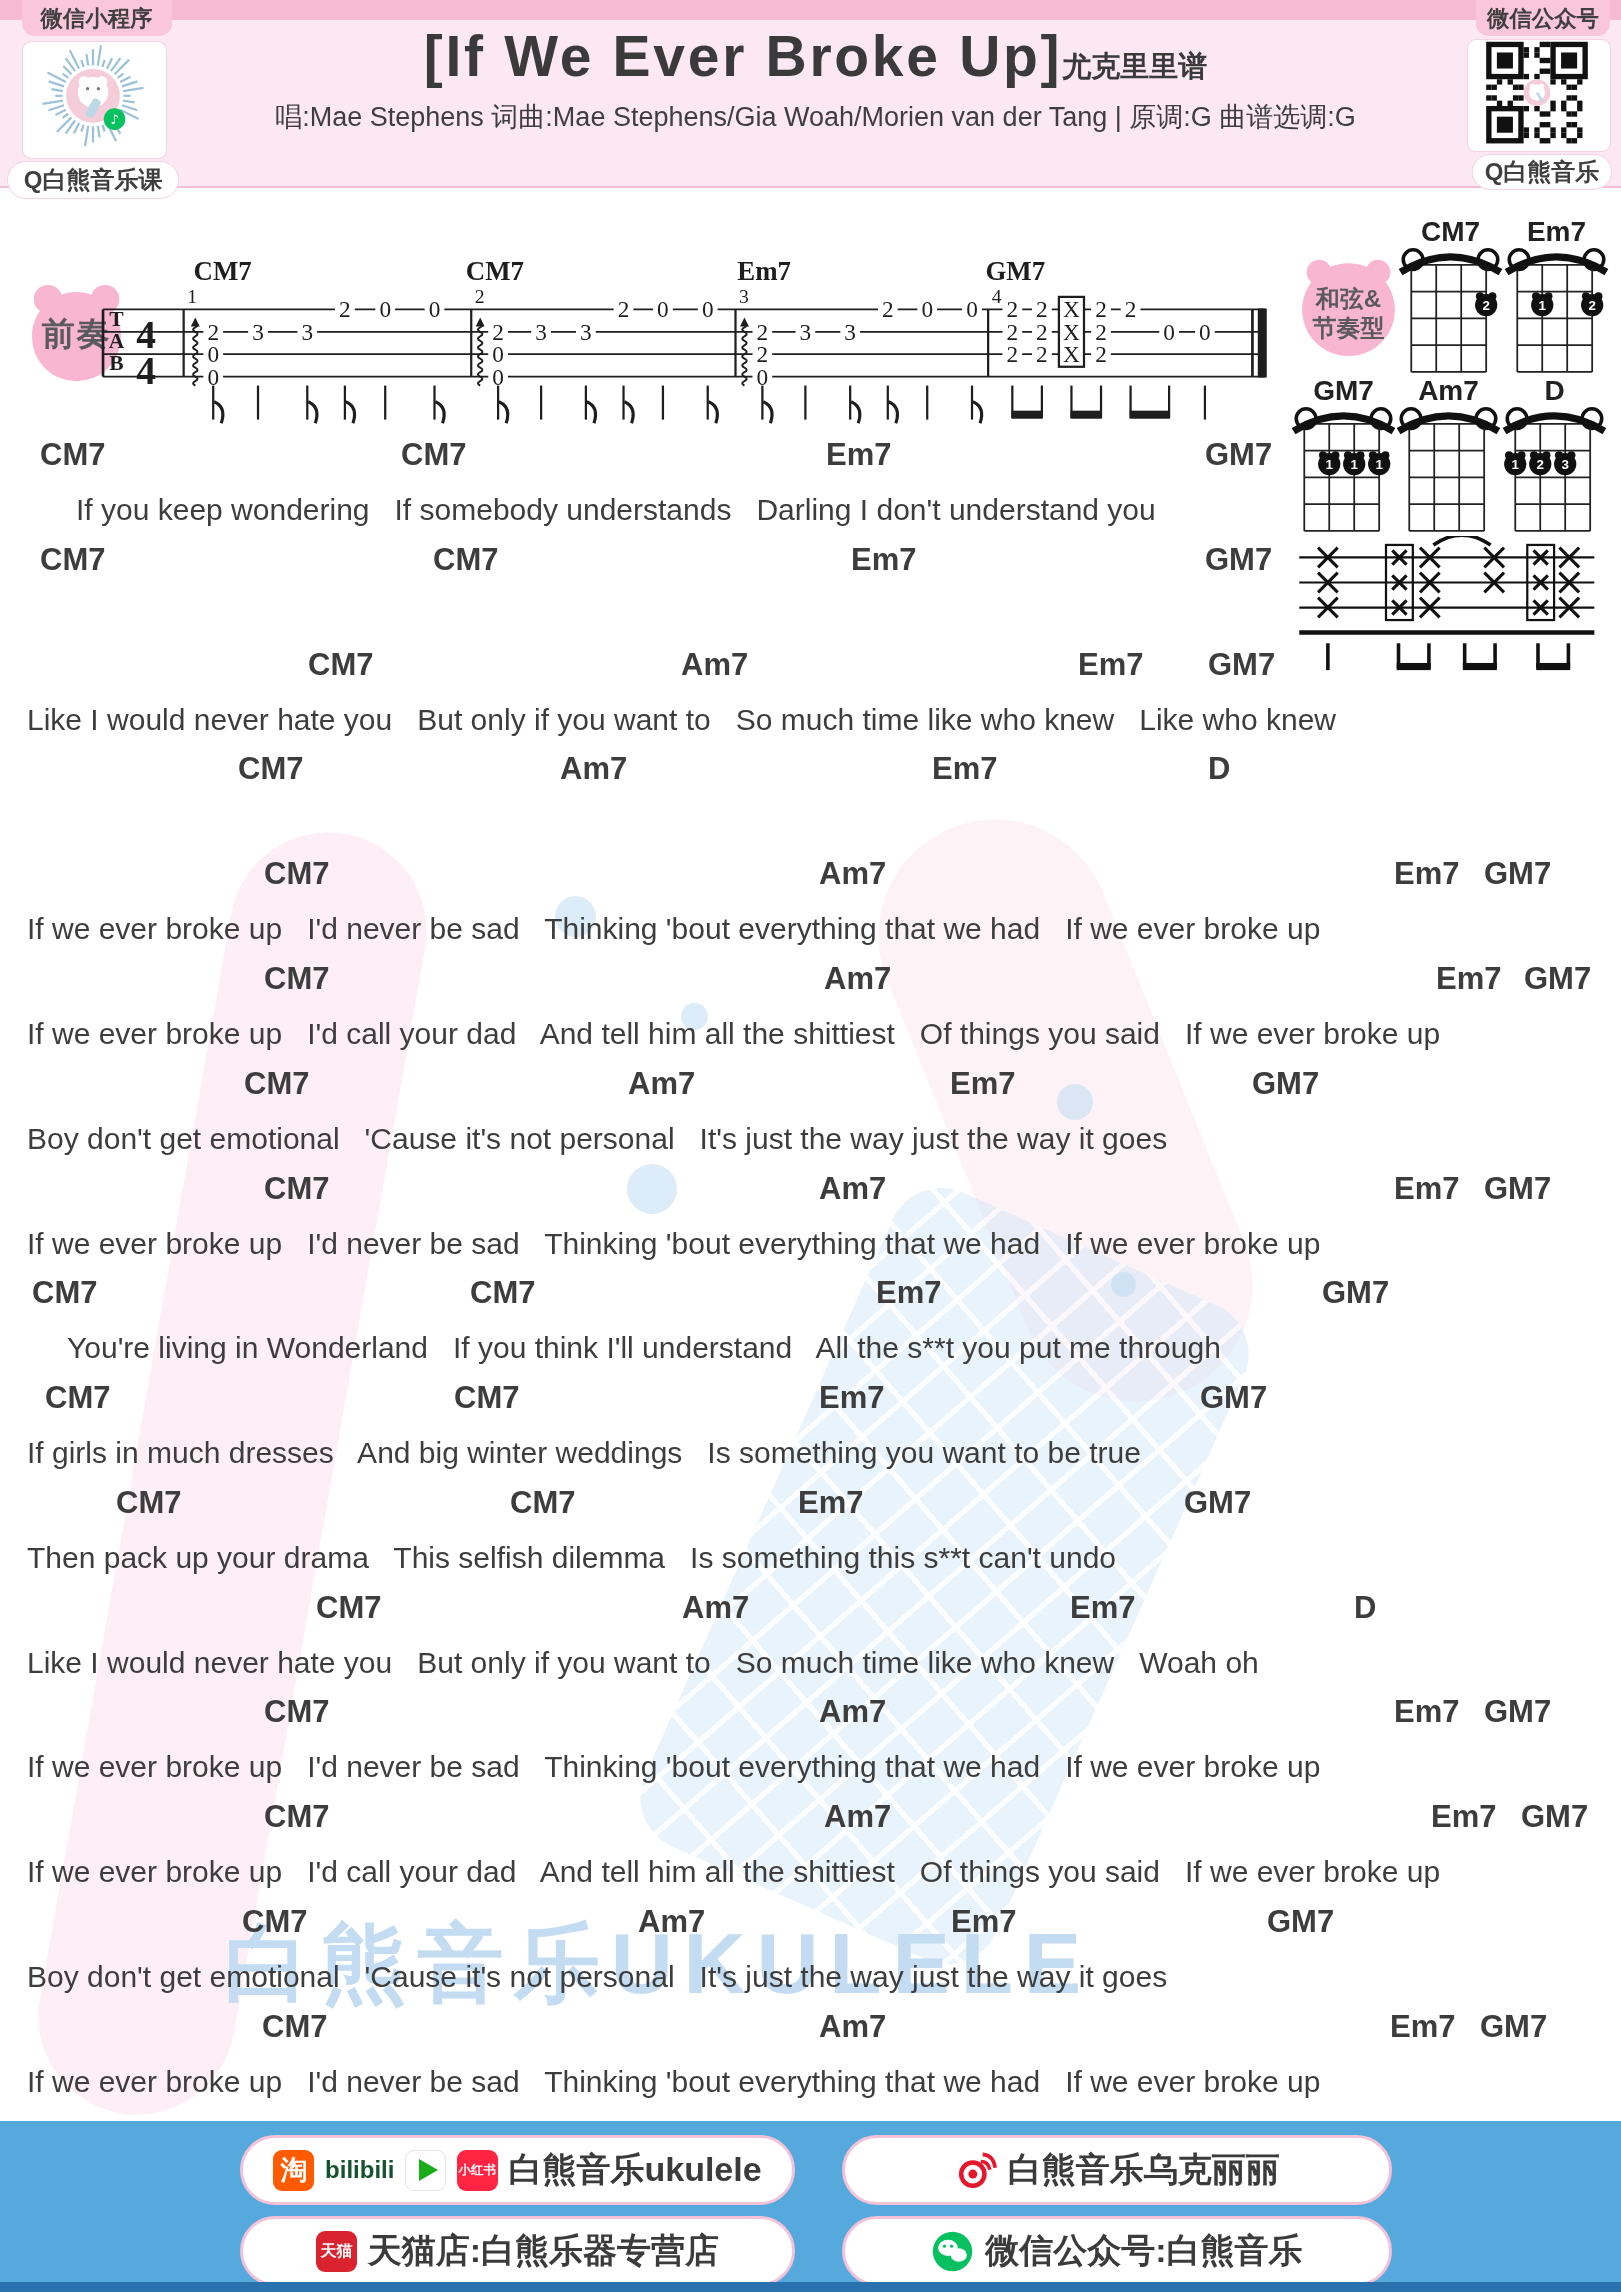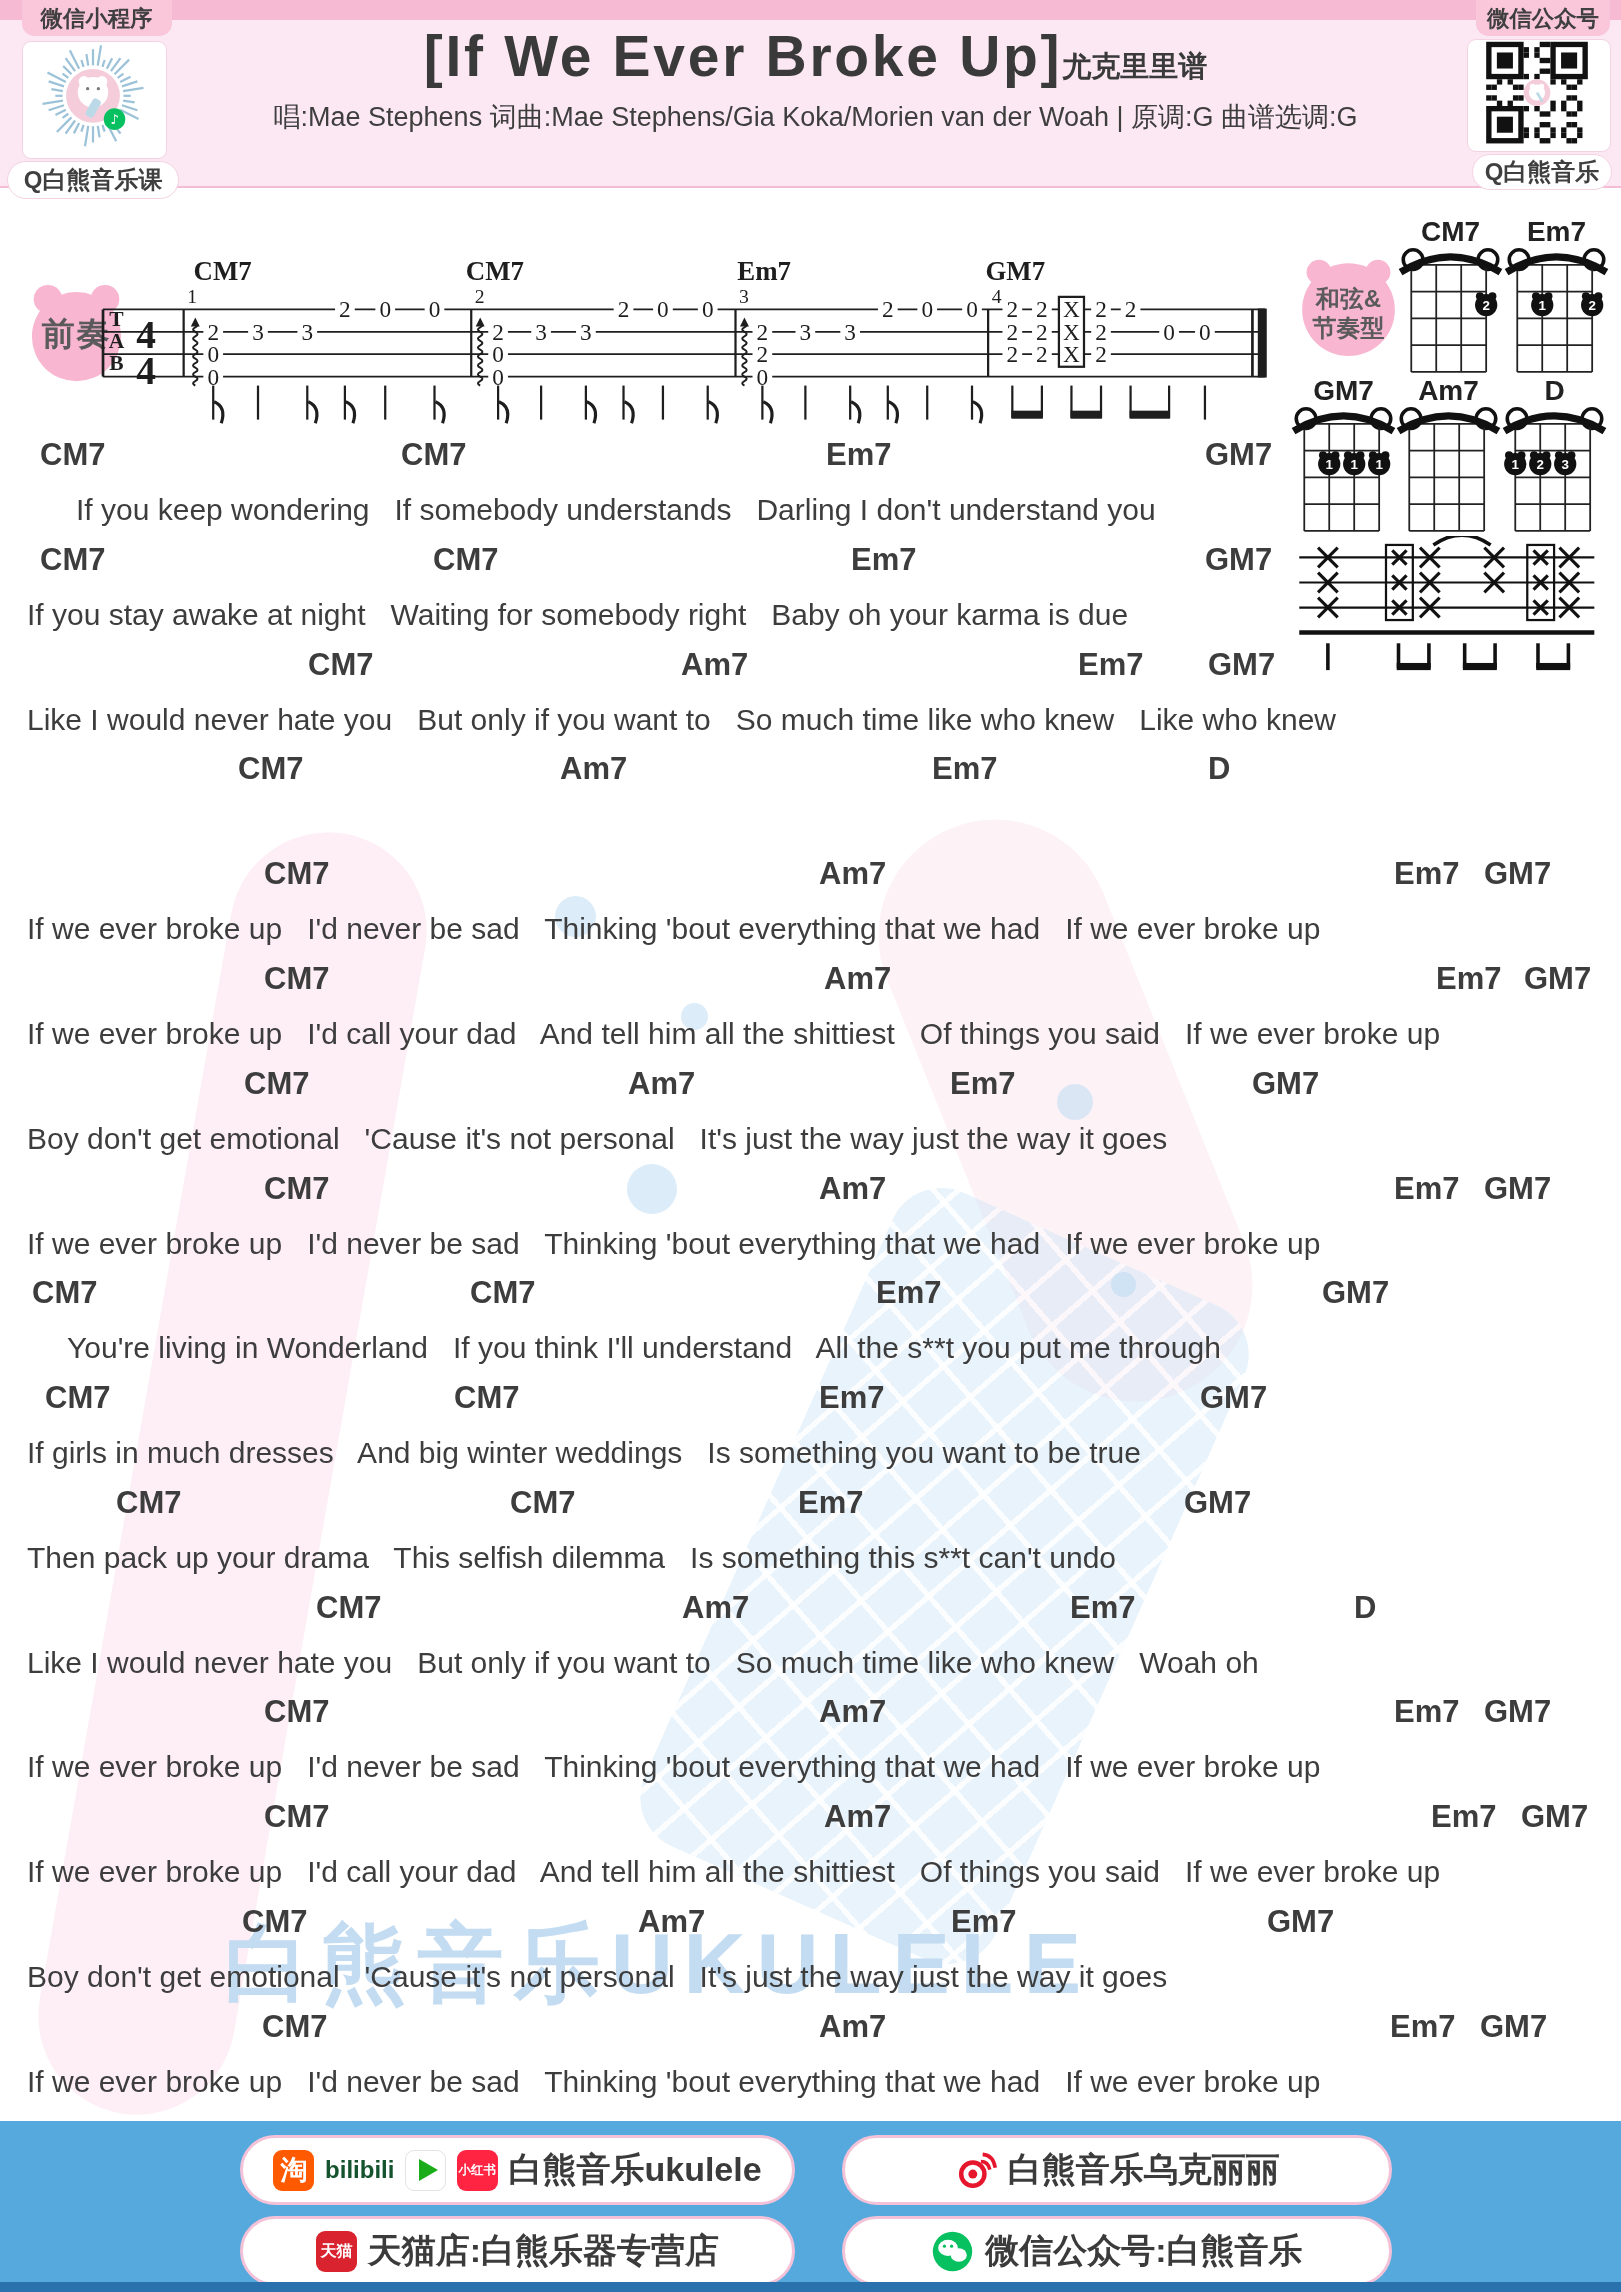--- a/index.html
+++ b/index.html
@@ -236,21 +236,21 @@
       </svg>
   </div>
   <div class="code-pill pill-right">
     <span>Q白熊音乐</span>
   </div>
 
   <div class="header-center">
     <div>
       <span class="page-title">[If We Ever Broke Up]</span><span class="title-suffix">尤克里里谱</span>
     </div>
-    <div class="subtitle">唱:Mae Stephens 词曲:Mae Stephens/Gia Koka/Morien van der Woah | 原调:G 曲谱选调:G</div>
+    <div class="subtitle">唱:Mae Stephens 词曲:Mae Stephens/Gia Woah/Morien van der Tang | 原调:G 曲谱选调:G</div>
   </div>
 
   <div class="bear-badge badge-intro">
     <svg width="107" height="107" viewBox="0 0 120 120">
       <circle cx="28" cy="26" r="16" fill="#f8b6d1"></circle>
         <circle cx="92" cy="26" r="16" fill="#f8b6d1"></circle>
       <circle cx="60" cy="68" r="50" fill="#f8b6d1"></circle>
     </svg>
     <div class="bb-text">
         <span>前奏</span>
@@ -584,21 +584,20 @@
         <span class="chord" style="left: 401px;">CM7</span>
         <span class="chord" style="left: 826px;">Em7</span>
         <span class="chord" style="left: 1205px;">GM7</span>
         <div class="lyric" style="left: 76px; text-align: center;">If you keep wondering   If somebody understands   Darling I don't understand you</div>
       </div>
       <div class="song-pair" style="top: 542px;">
         <span class="chord" style="left: 40px;">CM7</span>
         <span class="chord" style="left: 433px;">CM7</span>
         <span class="chord" style="left: 851px;">Em7</span>
         <span class="chord" style="left: 1205px;">GM7</span>
-        <div class="lyric" style="left: 27px;">If you stay awake at night   Waiting for somebody right   Baby oh your karma is due</div>
       </div>
       <div class="song-pair" style="top: 647px;">
         <span class="chord" style="left: 308px;">CM7</span>
         <span class="chord" style="left: 681px;">Am7</span>
         <span class="chord" style="left: 1078px;">Em7</span>
         <span class="chord" style="left: 1208px;">GM7</span>
         <div class="lyric" style="left: 27px;">Like I would never hate you   But only if you want to   So much time like who knew   Like who knew</div>
       </div>
       <div class="song-pair" style="top: 751px;">
         <span class="chord" style="left: 238px;">CM7</span>

